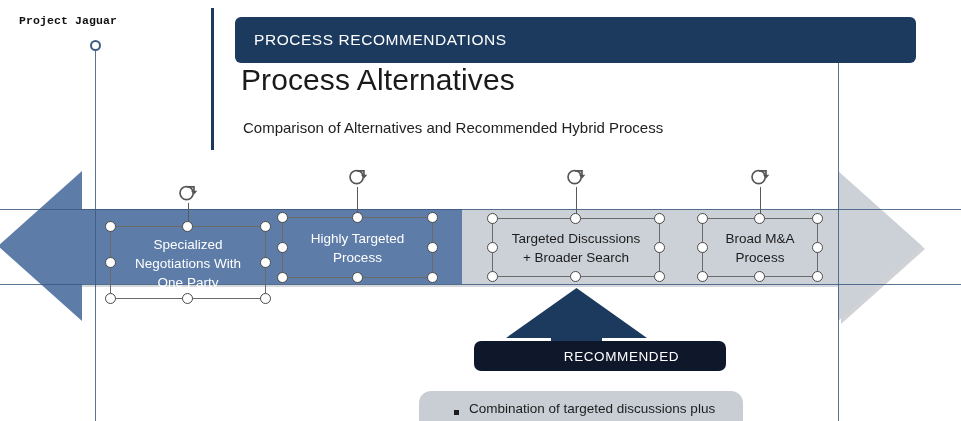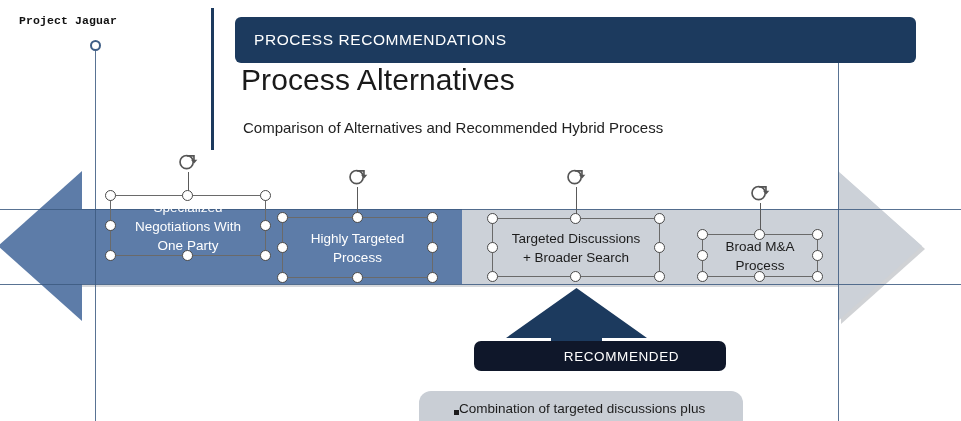--- a/index.html
+++ b/index.html
@@ -101,21 +101,21 @@
     position:absolute;left:474px;top:341px;width:209px;height:30px;
     background:#0f172a;border-radius:7px;display:flex;align-items:center;justify-content:center;padding-left:43px;
   }
   .rec-pill span{color:#ffffff;font-size:13.5px;letter-spacing:.6px;}
 
   
   .bullet-card{
     position:absolute;left:419px;top:391px;width:324px;height:44px;
     background:#c9ced5;border-radius:12px 12px 0 0;
   }
-  .bullet-card .row{position:absolute;left:35px;top:10px;display:flex;align-items:center;}
+  .bullet-card .row{position:absolute;left:35px;top:10px;display:flex;align-items:center;gap:10px;}
   .bullet-card .sq{width:5px;height:5px;background:#1c1c1c;margin-top:7px;flex:none;}
   .bullet-card .txt{font-size:13.5px;color:#1c1c1c;white-space:nowrap;}
 </style>
 </head>
 <body>
 
 <div class="stage">
 
   <div class="arrow-band">
     <div class="head-right-shadow"></div>
@@ -135,21 +135,21 @@
 
   <div class="proj-label">Project Jaguar</div>
 
   <div class="title-rule"></div>
   <div class="eyebrow">
     <span>PROCESS RECOMMENDATIONS</span>
   </div>
   <div class="big-title">Process Alternatives</div>
   <div class="sub-title">Comparison of Alternatives and Recommended Hybrid Process</div>
 
-  <div class="sel-box on-blue" style="left:110px;top:195px;width:156px;height:61px;">
+  <div class="sel-box on-blue" style="left:110px;top:226px;width:156px;height:73px;">
     <div class="rot-stem"></div>
     <svg class="rot-icon" viewBox="0 0 24 24">
       <circle cx="10.5" cy="11" r="7.2" fill="none" stroke="#555" stroke-width="1.8"></circle>
       <path d="M10.5 4.2 L18.5 4.2 L18.5 11" fill="none" stroke="#555" stroke-width="1.8"></path>
       <path d="M15.2 8.4 L22.2 8.4 L18.7 12.6 Z" fill="#555"></path>
     </svg>
     <div class="lbl">Specialized
 Negotiations With
 One Party</div>
     <div class="h tl"></div>
@@ -193,21 +193,21 @@
     <div class="h tl"></div>
     <div class="h tm"></div>
     <div class="h tr"></div>
     <div class="h ml"></div>
     <div class="h mr"></div>
     <div class="h bl"></div>
     <div class="h bm"></div>
     <div class="h br"></div>
   </div>
 
-  <div class="sel-box on-gray" style="left:702px;top:234px;width:116px;height:43px;">
+  <div class="sel-box on-gray" style="left:702px;top:218px;width:116px;height:59px;">
     <div class="rot-stem" style="top:-32px;height:32px;"></div>
     <svg class="rot-icon" style="top:-52px;" viewBox="0 0 24 24">
       <circle cx="10.5" cy="11" r="7.2" fill="none" stroke="#555" stroke-width="1.8"></circle>
       <path d="M10.5 4.2 L18.5 4.2 L18.5 11" fill="none" stroke="#555" stroke-width="1.8"></path>
       <path d="M15.2 8.4 L22.2 8.4 L18.7 12.6 Z" fill="#555"></path>
     </svg>
     <div class="lbl">Broad M&amp;A
 Process</div>
     <div class="h tl"></div>
     <div class="h tm"></div>

